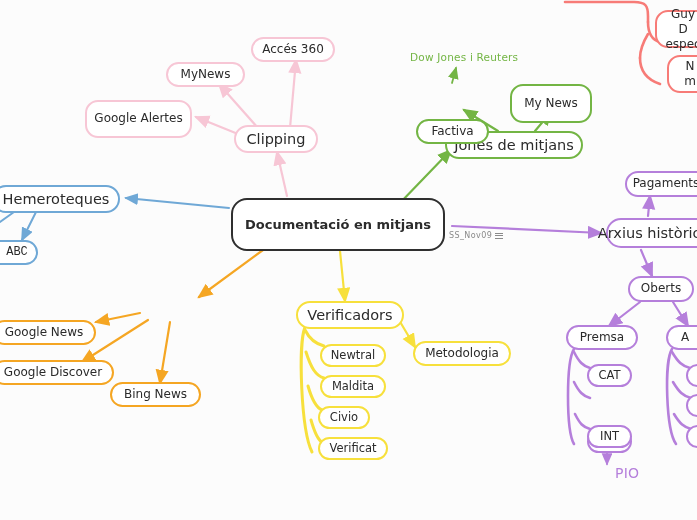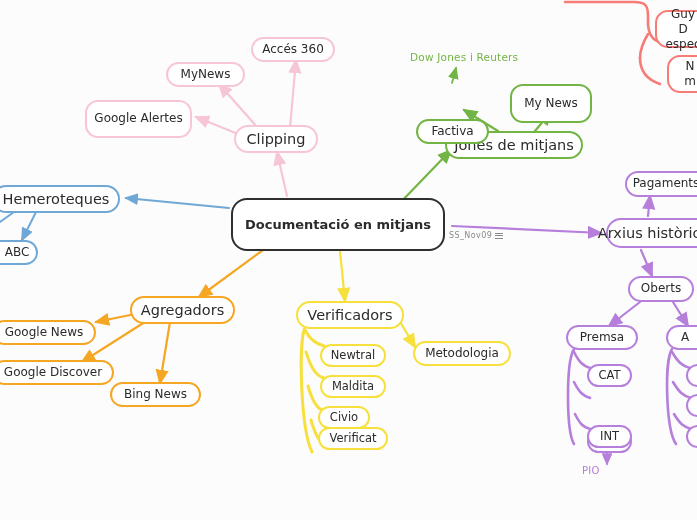--- a/index.html
+++ b/index.html
@@ -223,26 +223,23 @@
     <span>My News</span>
   </div>
   <div class="label-free t-green" style="left:410px; top:51px;">
     <span>Dow Jones i Reuters</span>
   </div>
 
   <div class="node lvl1 c-blue" style="left:-8px; top:185px; width:128px; height:28px;">
     <span>Hemeroteques</span>
   </div>
   <div class="node lvl2 c-blue" style="left:-22px; top:240px; width:60px; height:25px;">
-    <span style="margin-left:18px;">ABC</span>
-  </div>
-
-  <div class="node lvl1 c-orange" style="left:130px; top:296px; width:105px; height:28px;">
-    <span>Agregadors</span>
-  </div>
+    <span style="margin-left:18px;font-family:Liberation Mono, monospace;">ABC</span>
+  </div>
+
   <div class="node lvl2 c-orange" style="left:-8px; top:320px; width:104px; height:25px;">
     <span>Google News</span>
   </div>
   <div class="node lvl2 c-orange" style="left:-8px; top:360px; width:122px; height:25px;">
     <span>Google Discover</span>
   </div>
   <div class="node lvl2 c-orange" style="left:110px; top:382px; width:91px; height:25px;">
     <span>Bing News</span>
   </div>
 
@@ -254,21 +251,21 @@
   </div>
   <div class="node lvl3 c-yellow" style="left:320px; top:344px; width:66px; height:23px;">
     <span>Newtral</span>
   </div>
   <div class="node lvl3 c-yellow" style="left:320px; top:375px; width:66px; height:23px;">
     <span>Maldita</span>
   </div>
   <div class="node lvl3 c-yellow" style="left:318px; top:406px; width:52px; height:23px;">
     <span>Civio</span>
   </div>
-  <div class="node lvl3 c-yellow" style="left:318px; top:427px; width:70px; height:23px;">
+  <div class="node lvl3 c-yellow" style="left:318px; top:437px; width:70px; height:23px;">
     <span>Verificat</span>
   </div>
 
   <div class="node lvl1 c-purple" style="left:606px; top:218px; width:110px; height:30px;">
     <span style="margin-right:16px;">Arxius històrics</span>
   </div>
   <div class="node lvl2 c-purple" style="left:625px; top:171px; width:94px; height:26px;">
     <span style="margin-right:12px;">Pagaments</span>
   </div>
   <div class="node lvl2 c-purple" style="left:628px; top:276px; width:66px; height:26px;">
@@ -279,21 +276,21 @@
   </div>
   <div class="node lvl3 c-purple" style="left:587px; top:364px; width:45px; height:23px;">
     <span>CAT</span>
   </div>
   <div class="node lvl3 c-purple" style="left:587px; top:394px; width:45px; height:23px;margin-top:36px;">
     <span>ESP</span>
   </div>
   <div class="node lvl3 c-purple" style="left:587px; top:425px; width:45px; height:23px;">
     <span>INT</span>
   </div>
-  <div class="label-free t-purple" style="left:582px; top:465px; font-size:10px;">
+  <div class="label-free t-purple" style="left:615px; top:465px; font-size:14px;">
     <span>PIO</span>
   </div>
 
   <div class="node lvl2 c-purple" style="left:666px; top:325px; width:72px; height:25px;">
     <span style="margin-right:34px;">A</span>
   </div>
   <div class="node lvl3 c-purple" style="left:686px; top:364px; width:45px; height:23px;"></div>
   <div class="node lvl3 c-purple" style="left:686px; top:394px; width:45px; height:23px;"></div>
   <div class="node lvl3 c-purple" style="left:686px; top:425px; width:45px; height:23px;"></div>
 

